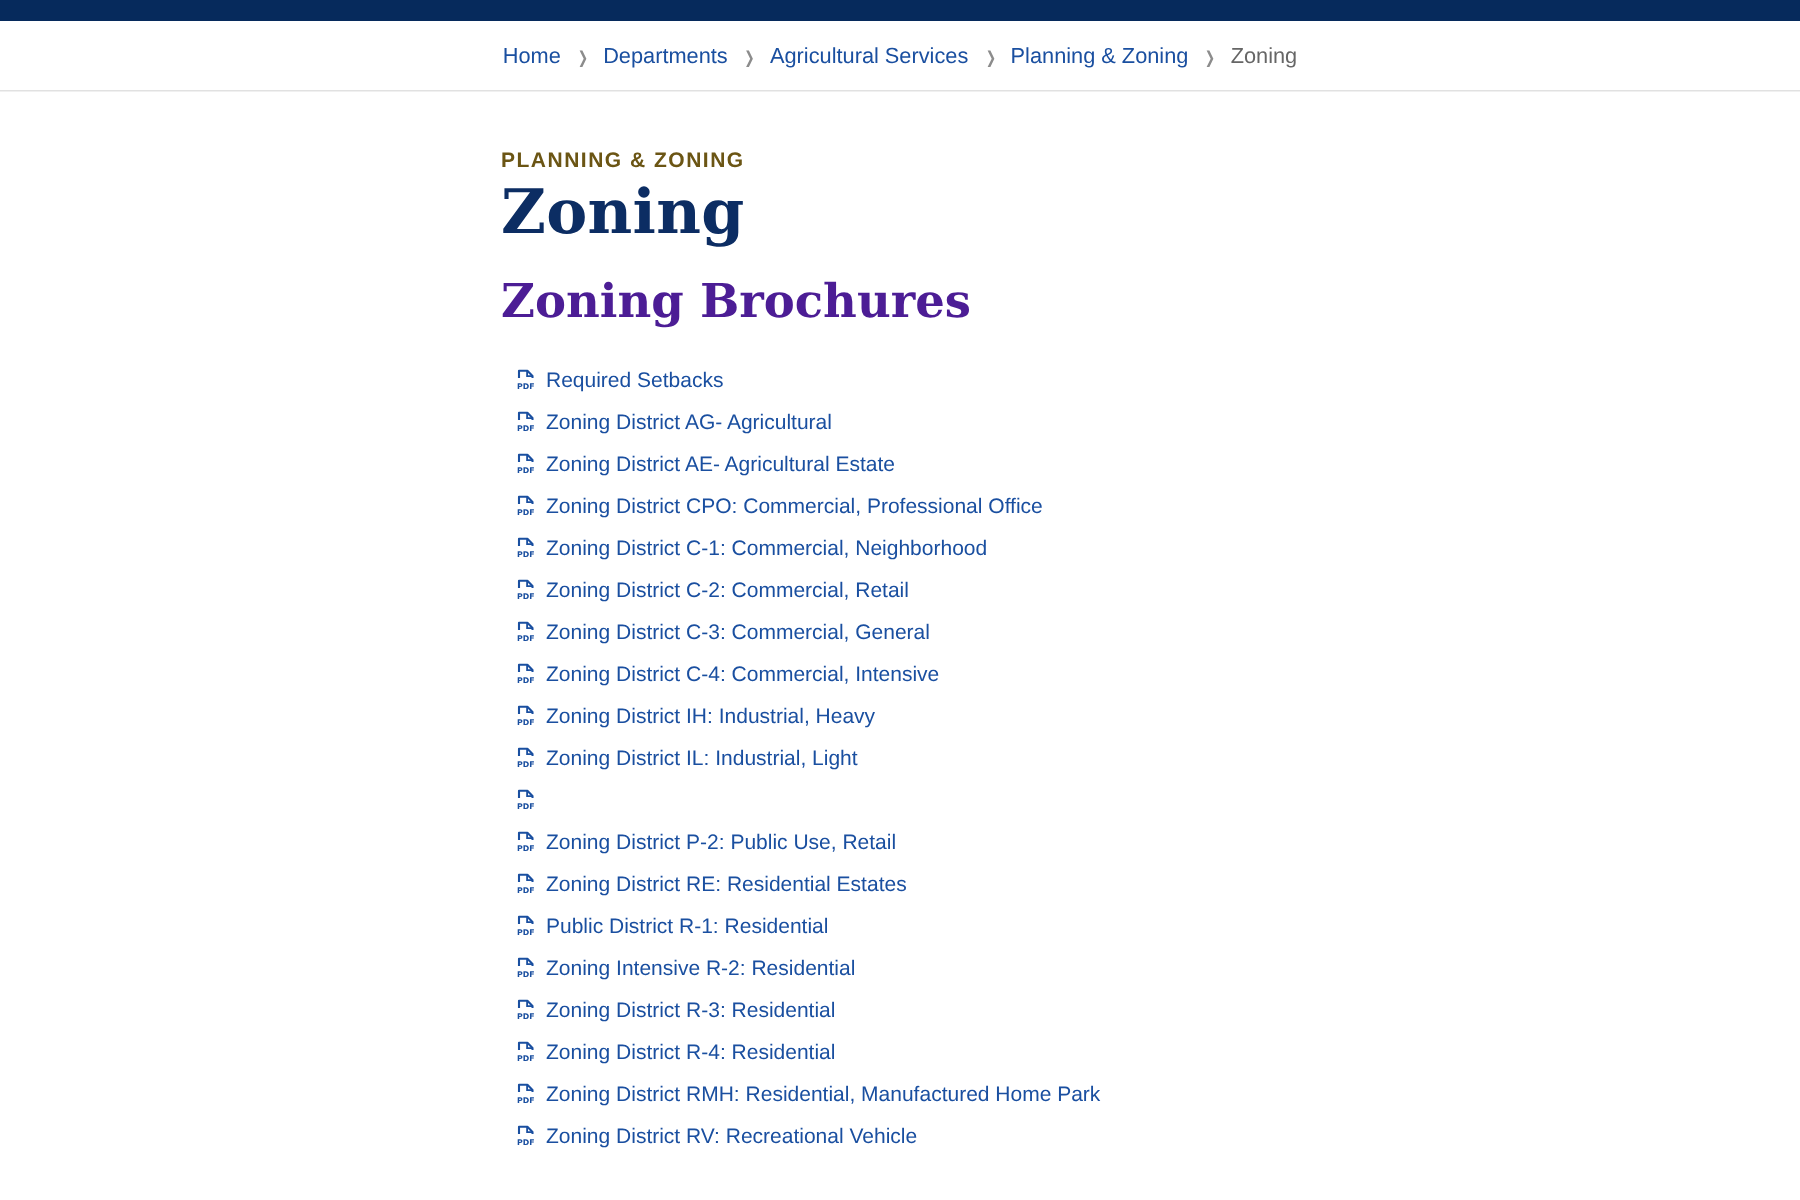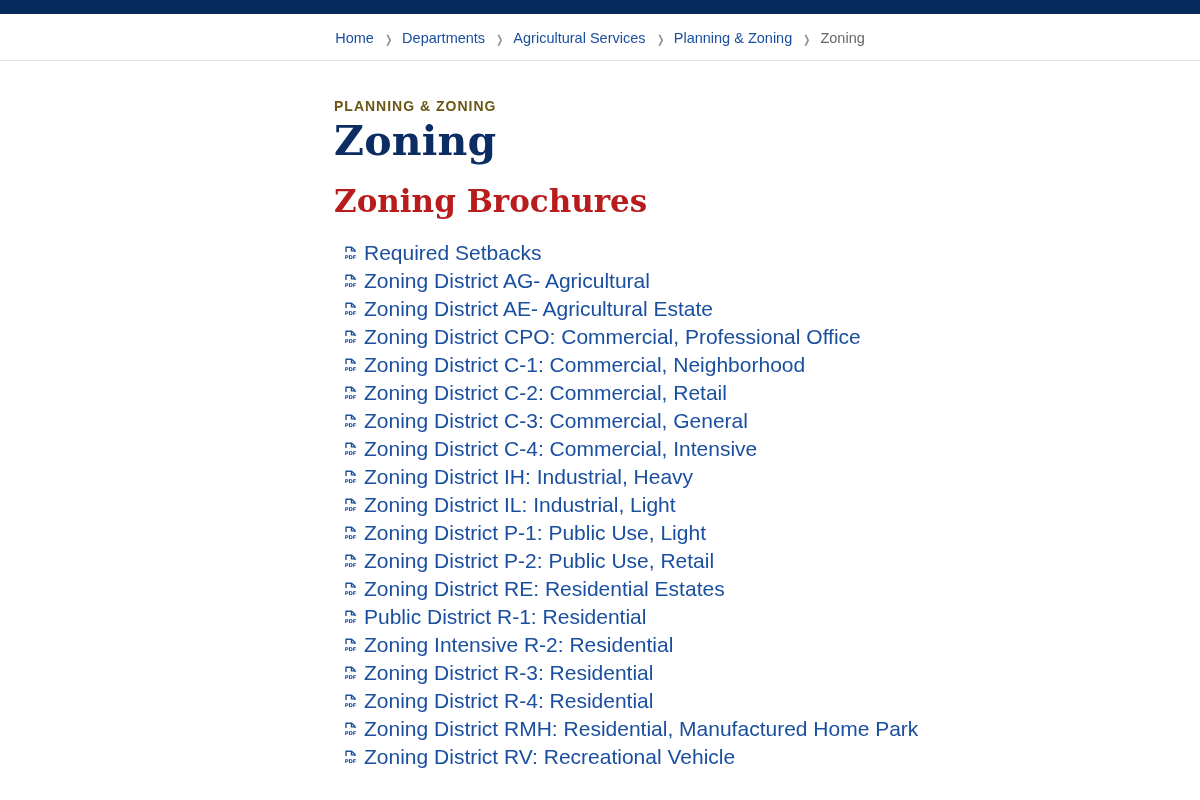--- a/index.html
+++ b/index.html
@@ -14,21 +14,21 @@
     }
     .breadcrumb-bar {
       height: 46px;
       border-bottom: 1px solid #e1e1e1;
       display: flex;
       align-items: center;
       justify-content: center;
     }
     .breadcrumb {
       display: flex;
-      align-items: flex-end;
+      align-items: flex-start;
       font-size: 14.5px;
       padding-top: 2px;
     }
     .crumb-link {
       color: #1a4fa0;
       text-decoration: none;
       cursor: pointer;
     }
     .crumb-current {
       color: #666666;
@@ -58,21 +58,21 @@
       font-family: "DejaVu Serif", "Liberation Serif", serif;
       color: #0c2d63;
       font-size: 41px;
       font-weight: bold;
       margin: 1px 0 0 0;
       line-height: 50px;
       letter-spacing: 0.2px;
     }
     h2.section-title {
       font-family: "DejaVu Serif", "Liberation Serif", serif;
-      color: #b91c1c;
+      color: #4c1d95;
       font-size: 31px;
       font-weight: bold;
       margin: 16px 0 0 0;
       line-height: 38px;
     }
     .doc-list {
       list-style: none;
       margin: 19px 0 0 0;
       padding: 0 0 0 10px;
     }
@@ -82,21 +82,21 @@
       height: 28px;
     }
     .pdf-icon {
       width: 13px; height: 14px;
       margin-right: 7px;
       flex: none;
       display: inline-block;
     }
     .doc-link {
       color: #1a4fa0;
-      font-size: 21px;
+      font-size: 14px;
       text-decoration: none;
       cursor: pointer;
       white-space: nowrap;
     }
   </style>
 </head>
 <body>
 
 <div class="top-bar"></div>
 
@@ -198,21 +198,20 @@
       <text x="6.5" y="13.3" text-anchor="middle" font-size="5.2" font-weight="bold" fill="#1a4fa0" font-family="DejaVu Sans, sans-serif">PDF</text>
     </svg>
     <a class="doc-link">Zoning District IL: Industrial, Light</a>
   </li>
       <li class="doc-item">
     <svg class="pdf-icon" viewBox="0 0 13 14">
       <path d="M2 6 V1.2 H7.6 L11 4.6 V6" fill="none" stroke="#1a4fa0" stroke-width="1.4" stroke-linejoin="round"></path>
       <path d="M7.4 1.2 V4.8 H11" fill="none" stroke="#1a4fa0" stroke-width="1.2"></path>
       <text x="6.5" y="13.3" text-anchor="middle" font-size="5.2" font-weight="bold" fill="#1a4fa0" font-family="DejaVu Sans, sans-serif">PDF</text>
     </svg>
-    <a class="doc-link">Zoning District P-1: Public Use, Light</a>
   </li>
       <li class="doc-item">
     <svg class="pdf-icon" viewBox="0 0 13 14">
       <path d="M2 6 V1.2 H7.6 L11 4.6 V6" fill="none" stroke="#1a4fa0" stroke-width="1.4" stroke-linejoin="round"></path>
       <path d="M7.4 1.2 V4.8 H11" fill="none" stroke="#1a4fa0" stroke-width="1.2"></path>
       <text x="6.5" y="13.3" text-anchor="middle" font-size="5.2" font-weight="bold" fill="#1a4fa0" font-family="DejaVu Sans, sans-serif">PDF</text>
     </svg>
     <a class="doc-link">Zoning District P-2: Public Use, Retail</a>
   </li>
       <li class="doc-item">

